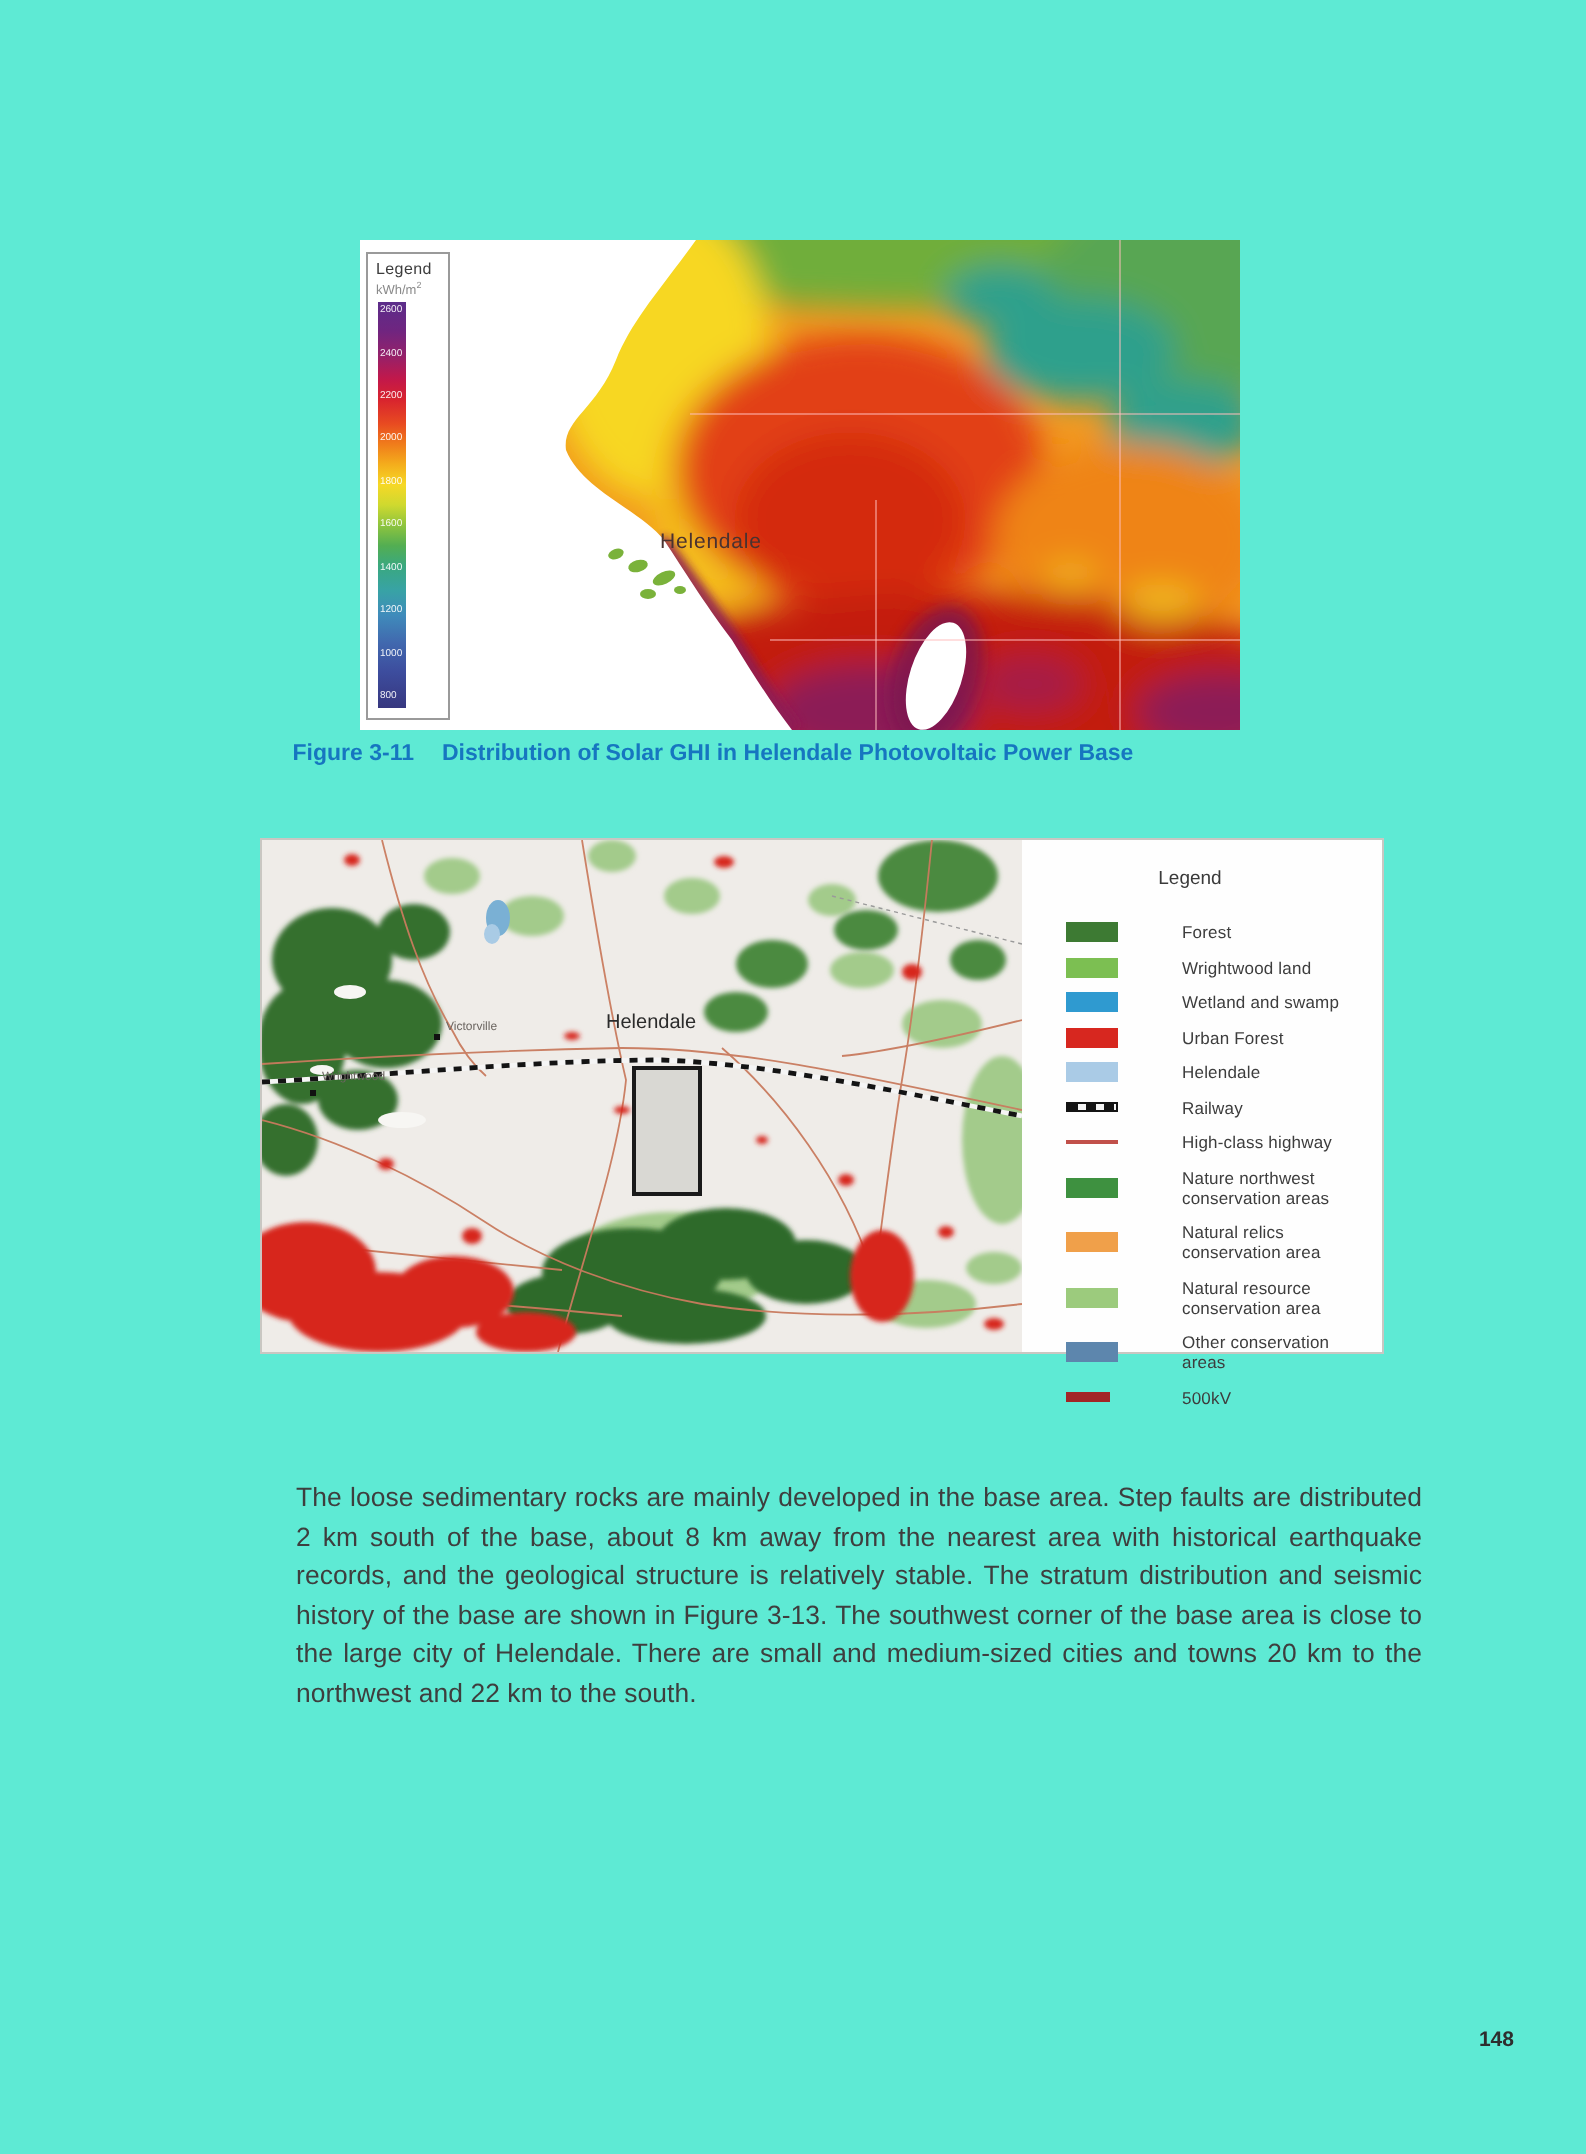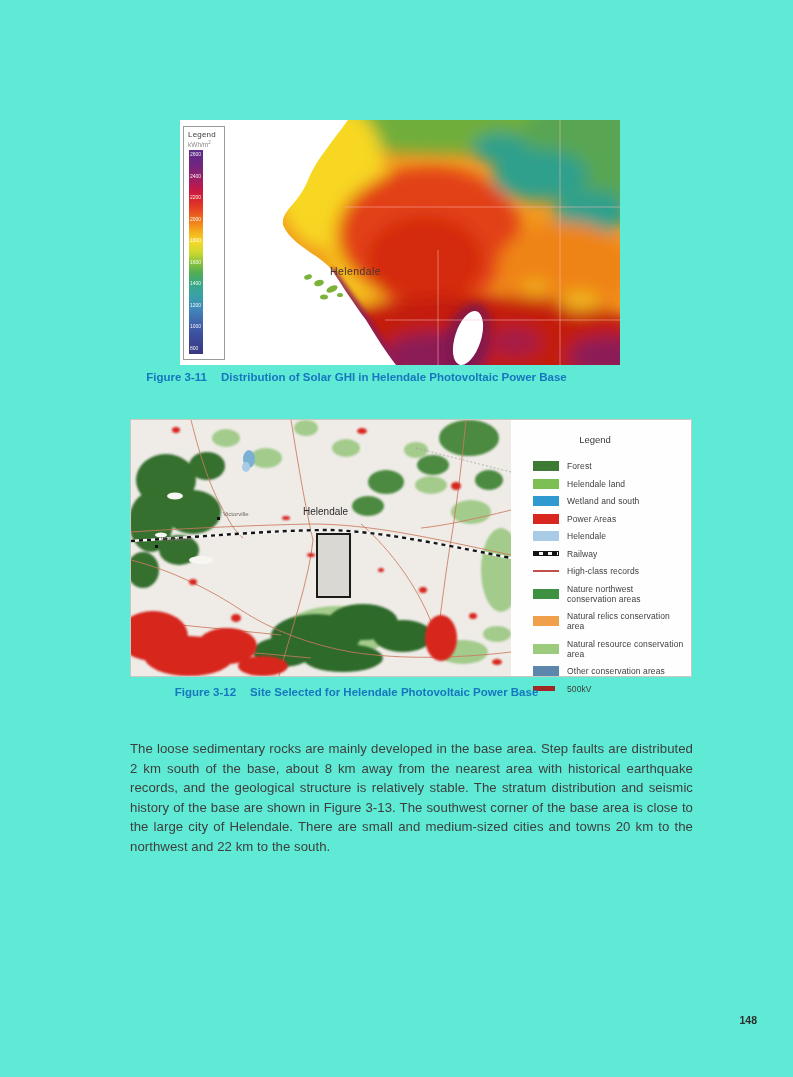--- a/index.html
+++ b/index.html
@@ -51,32 +51,32 @@
   .fig2-map { position:relative; width:380px; height:256px; flex:0 0 380px; }
   .map2-label-helendale {
     position:absolute; left:172px; top:86px; font-size:10px; color:#2b2b2b; z-index:2;
   }
   .map2-town { position:absolute; font-size:6px; color:#6b6560; z-index:2; }
   .map2-town.t1 { left:92px; top:91px; }
   .map2-town.t2 { left:30px; top:116px; }
 
   .l2-panel { flex:1; background:#fefefe; padding:10px 6px 0 22px; }
   .l2-title { text-align:center; font-size:9.5px; color:#3a3a3a; margin:4px 28px 16px 0; }
-  .l2-row { display:flex; align-items:center; margin-bottom:7.5px; }
+  .l2-row { display:flex; align-items:center; margin-bottom:7.5px;gap:24px; }
   .swatch { width:26px; height:10px; flex:0 0 26px; margin-right:8px; }
   .swatch[data-type="line"]      { height:2px; }
   .swatch[data-type="thickline"] { height:4.5px; width:22px; flex:0 0 22px; margin-right:12px; }
   .swatch[data-type="railway"]   { height:5px;
     background:repeating-linear-gradient(90deg,#141414 0 5px,#f5f5f5 5px 9px);
     border:1px solid #141414; }
   .l2-label { font-size:8.5px; color:#3d3d3d; letter-spacing:.1px; }
 
   
   .body-text {
-    position:absolute; left:130px; top:739px; width:563px;
+    position:absolute; left:148px; top:739px; width:563px;
     font-size:13.2px; line-height:19.6px; color:#3e3e3e;
     text-align:justify; letter-spacing:.05px;
   }
 
   .page-number { position:absolute; right:36px; top:1014px;
     font-size:10.5px; font-weight:bold; color:#2e2e2e; }
 </style>
 </head>
 <body>
 
@@ -281,46 +281,46 @@
       <div class="l2-title">Legend</div>
       <div>
 
           <div class="l2-row">
             <span class="swatch" data-type="rect" style="background: rgb(61, 122, 51);"></span>
             <span class="l2-label">Forest</span>
           </div>
 
           <div class="l2-row">
             <span class="swatch" data-type="rect" style="background: rgb(124, 191, 82);"></span>
-            <span class="l2-label">Helendale land</span>
+            <span class="l2-label">Wrightwood land</span>
           </div>
 
           <div class="l2-row">
             <span class="swatch" data-type="rect" style="background: rgb(47, 154, 208);"></span>
-            <span class="l2-label">Wetland and south</span>
+            <span class="l2-label">Wetland and swamp</span>
           </div>
 
           <div class="l2-row">
             <span class="swatch" data-type="rect" style="background: rgb(215, 39, 31);"></span>
-            <span class="l2-label">Power Areas</span>
+            <span class="l2-label">Urban Forest</span>
           </div>
 
           <div class="l2-row">
             <span class="swatch" data-type="rect" style="background: rgb(170, 203, 230);"></span>
             <span class="l2-label">Helendale</span>
           </div>
 
           <div class="l2-row">
             <span class="swatch" data-type="railway"></span>
             <span class="l2-label">Railway</span>
           </div>
 
           <div class="l2-row">
             <span class="swatch" data-type="line" style="background: rgb(193, 80, 74);"></span>
-            <span class="l2-label">High-class records</span>
+            <span class="l2-label">High-class highway</span>
           </div>
 
           <div class="l2-row">
             <span class="swatch" data-type="rect" style="background: rgb(62, 145, 64);"></span>
             <span class="l2-label">Nature northwest conservation areas</span>
           </div>
 
           <div class="l2-row">
             <span class="swatch" data-type="rect" style="background: rgb(240, 160, 74);"></span>
             <span class="l2-label">Natural relics conservation area</span>
@@ -337,20 +337,17 @@
           </div>
 
           <div class="l2-row">
             <span class="swatch" data-type="thickline" style="background: rgb(162, 38, 38);"></span>
             <span class="l2-label">500kV</span>
           </div>
         </div>
     </div>
   </div>
 
-  <div class="caption caption2">
-    <span class="cap-label">Figure 3-12</span><span>Site Selected for Helendale Photovoltaic Power Base</span>
-  </div>
 
   <p class="body-text">The loose sedimentary rocks are mainly developed in the base area. Step faults are distributed 2 km south of the base, about 8 km away from the nearest area with historical earthquake records, and the geological structure is relatively stable. The stratum distribution and seismic history of the base are shown in Figure 3-13. The southwest corner of the base area is close to the large city of Helendale. There are small and medium-sized cities and towns 20 km to the northwest and 22 km to the south.</p>
 
   <div class="page-number">148</div>
 </div>
 
 </body></html>

